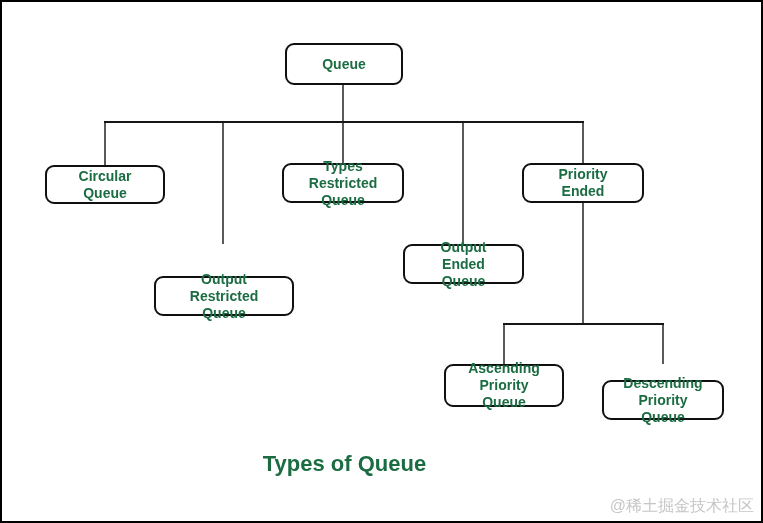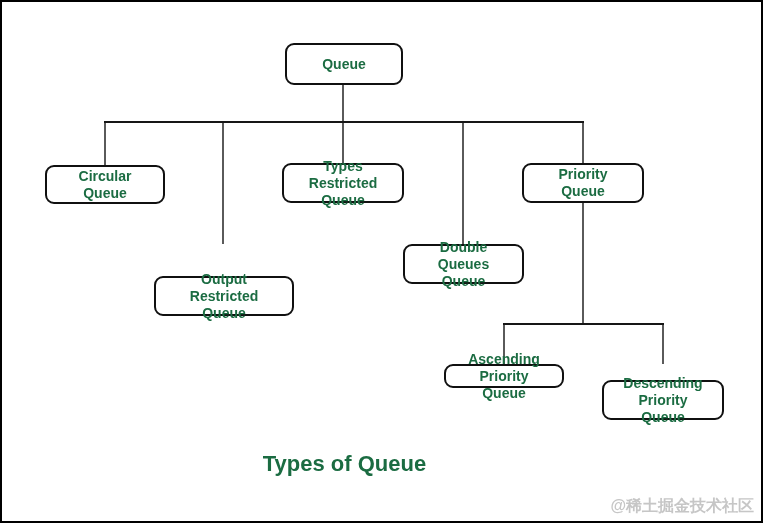--- a/index.html
+++ b/index.html
@@ -46,21 +46,21 @@
     background: #5a5a5a;
     z-index: 1;
   }
   
   .n-queue        { left: 283px; top: 41px;  width: 118px; height: 42px; }
   .n-circular     { left: 43px;  top: 163px; width: 120px; height: 39px; }
   .n-input        { left: 280px; top: 161px; width: 122px; height: 40px; }
   .n-priority     { left: 520px; top: 161px; width: 122px; height: 40px; }
   .n-output       { left: 152px; top: 242px; width: 140px; height: 40px; margin-top: 32px; }
   .n-double       { left: 401px; top: 242px; width: 121px; height: 40px; }
-  .n-ascending    { left: 442px; top: 362px; width: 120px; height: 24px; }
+  .n-ascending    { left: 442px; top: 362px; width: 120px; height: 43px; }
   .n-descending   { left: 600px; top: 378px; width: 122px; height: 40px; }
   
   .l-root-drop    { left: 340px; top: 83px;  height: 38px; }
   .l-bus1         { left: 102px; top: 119px; width: 480px; }
   .l-drop-circular{ left: 102px; top: 121px; height: 42px; }
   .l-drop-output  { left: 220px; top: 121px; height: 121px; }
   .l-drop-input   { left: 340px; top: 121px; height: 40px; }
   .l-drop-double  { left: 460px; top: 121px; height: 121px; }
   .l-drop-priority{ left: 580px; top: 121px; height: 40px; }
   .l-priority-drop{ left: 580px; top: 201px; height: 120px; }
@@ -77,21 +77,21 @@
     color: #1b6c42;
     font-weight: bold;
     font-size: 22px;
   }
   .watermark {
     position: absolute;
     right: 7px;
     bottom: 4px;
     color: #c6c6c6;
     font-size: 16px;
-    font-weight: bold;
+    font-weight: normal;
   }
 </style>
 </head>
 <body>
 
 <div class="frame">
 
   <div class="vline l-root-drop"></div>
   <div class="hline l-bus1"></div>
   <div class="vline l-drop-circular"></div>
@@ -107,27 +107,27 @@
   <div class="node n-queue">
     <span>Queue</span>
   </div>
   <div class="node n-circular">
     <span>Circular Queue</span>
   </div>
   <div class="node n-input">
     <span>Types Restricted Queue</span>
   </div>
   <div class="node n-priority">
-    <span>Priority Queue</span>
+    <span>Priority Ended</span>
   </div>
   <div class="node n-output">
     <span>Output Restricted Queue</span>
   </div>
   <div class="node n-double">
-    <span>Double Queues Queue</span>
+    <span>Output Ended Queue</span>
   </div>
   <div class="node n-ascending">
     <span>Ascending Priority Queue</span>
   </div>
   <div class="node n-descending">
     <span>Descending Priority Queue</span>
   </div>
 
   <div class="diagram-title">Types of Queue</div>
   <div class="watermark">@稀土掘金技术社区</div>

